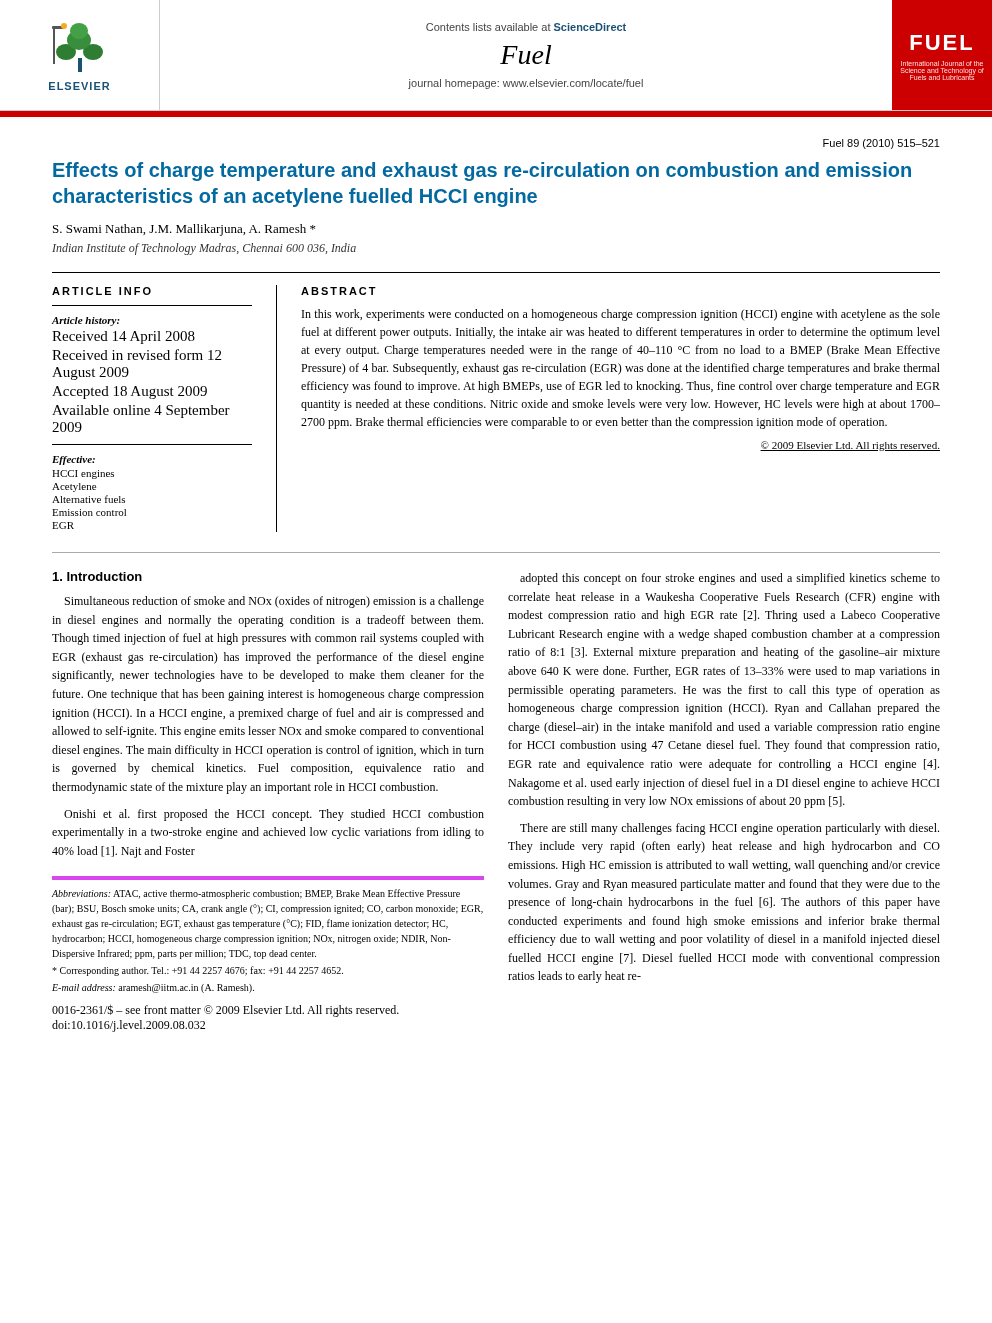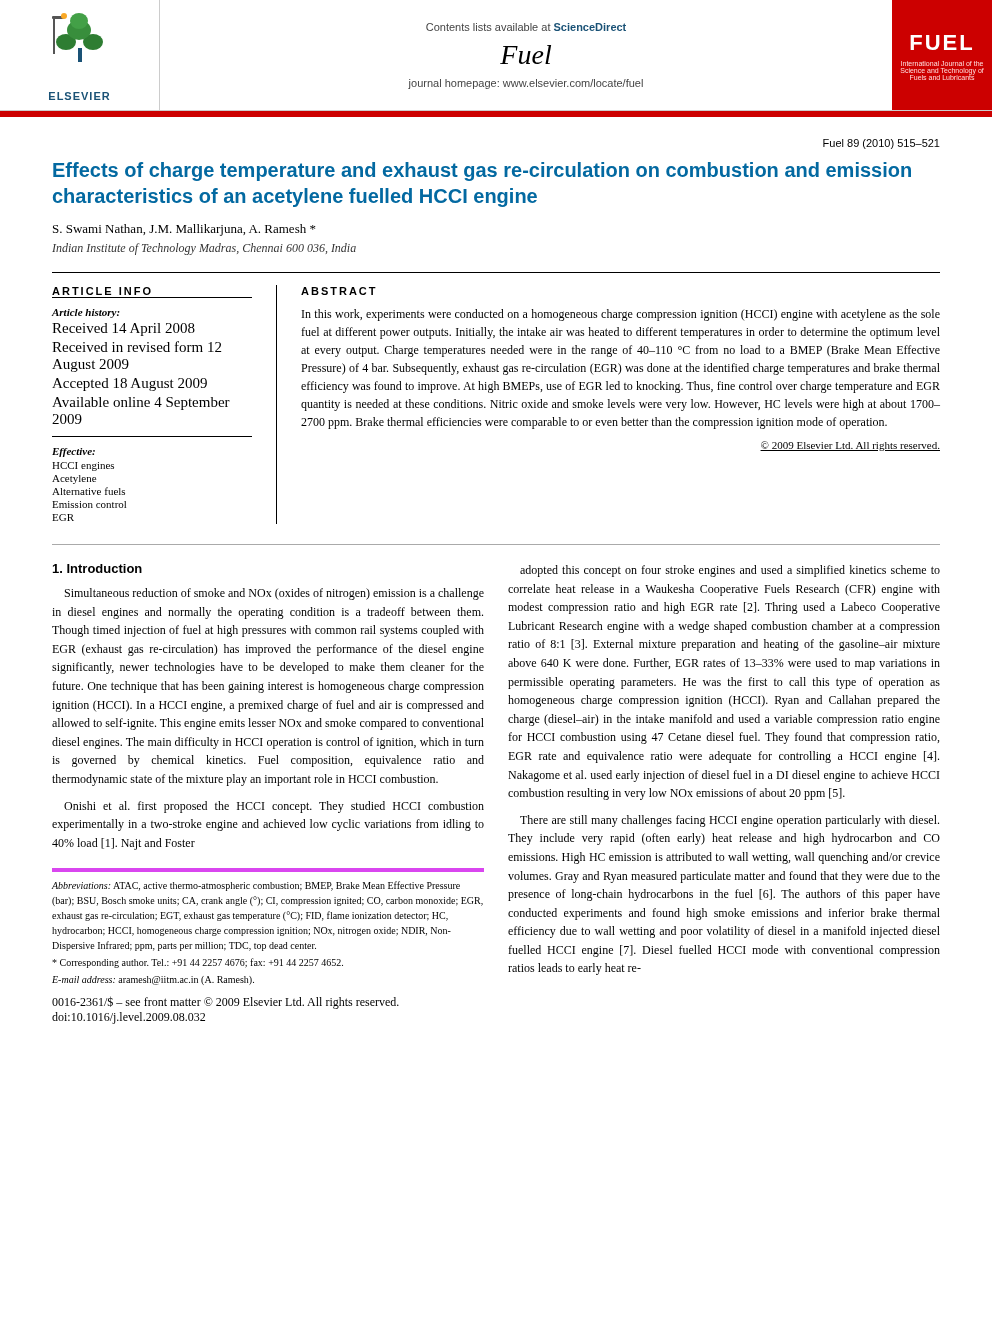--- a/index.html
+++ b/index.html
@@ -22,21 +22,21 @@
       align-items: stretch;
       border-bottom: 1px solid #ccc;
     }
     .elsevier-logo {
       width: 160px;
       min-height: 110px;
       background: #fff;
       display: flex;
       flex-direction: column;
       align-items: center;
-      justify-content: space-between;
+      justify-content: center;
       border-right: 1px solid #ccc;
       padding: 8px;
     }
     .elsevier-logo .elsevier-text {
       font-size: 11px;
       font-family: Arial, sans-serif;
       color: #1a5276;
       font-weight: bold;
       letter-spacing: 1px;
       margin-top: 4px;
@@ -147,20 +147,21 @@
       width: 200px;
       flex-shrink: 0;
     }
 
     .info-section-title {
       font-size: 11px;
       font-family: Arial, sans-serif;
       font-weight: bold;
       letter-spacing: 2px;
       text-transform: uppercase;
+      margin-bottom: 8px;
     }
 
     .info-label {
       font-size: 11px;
       font-style: italic;
       font-weight: bold;
       color: #000;
       margin-bottom: 2px;
       margin-top: 8px;
     }

